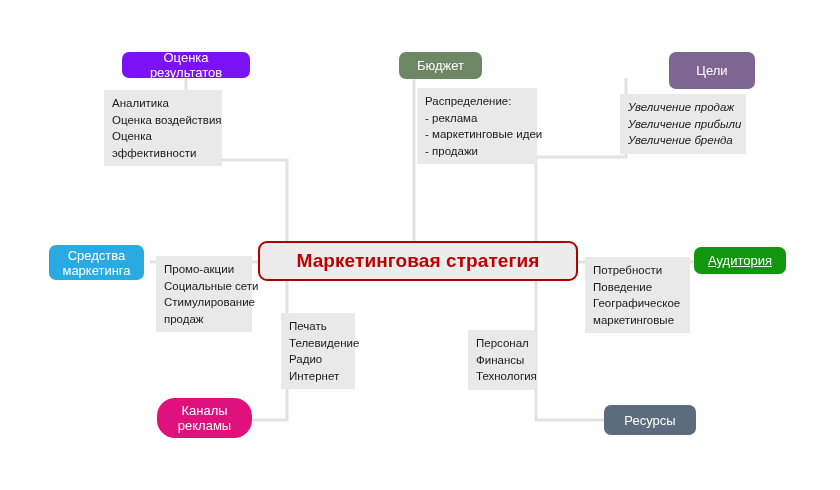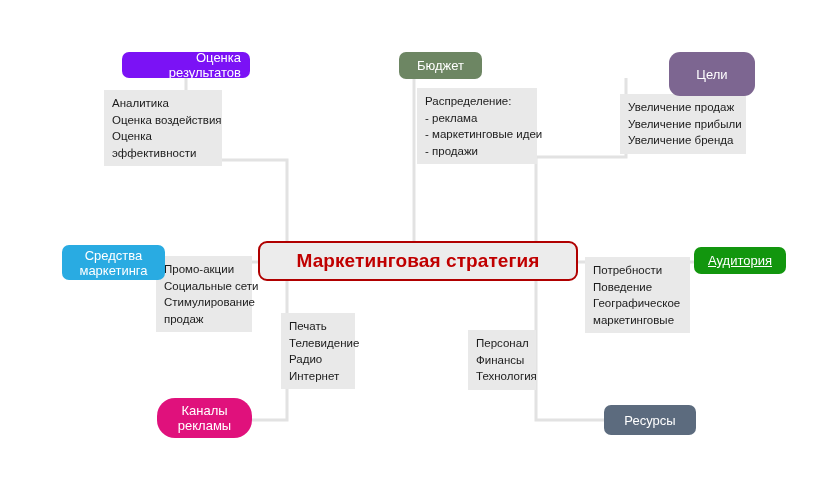--- a/index.html
+++ b/index.html
@@ -82,50 +82,50 @@
       <path d="M186,78 L186,160 L287,160 L287,243"></path>
       <path d="M414,79 L414,243"></path>
       <path d="M626,78 L626,157 L536,157 L536,243"></path>
       <path d="M150,262 L258,262"></path>
       <path d="M578,262 L694,262"></path>
       <path d="M287,281 L287,420 L252,420"></path>
       <path d="M536,281 L536,420 L604,420"></path>
     </g>
   </svg>
 
-  <div class="node" style="left:122px; top:52px; width:128px; height:26px; background:#7B12F5;text-align:right;">
+  <div class="node" style="left:122px; top:52px; width:128px; height:26px; background:#7B12F5;">
     <span>Оценка результатов</span>
   </div>
   <div class="detail right" style="left:104px; top:90px; width:118px;">
     <div>Аналитика</div>
     <div>Оценка воздействия</div>
     <div>Оценка</div>
     <div>эффективности</div>
   </div>
 
   <div class="node" style="left:399px; top:52px; width:83px; height:27px; background:#6D8663;">
     <span>Бюджет</span>
   </div>
   <div class="detail left" style="left:417px; top:88px; width:120px;">
     <div>Распределение:</div>
     <div>- реклама</div>
     <div>- маркетинговые идеи</div>
     <div>- продажи</div>
   </div>
 
-  <div class="node" style="left:669px; top:52px; width:86px; height:44px; background:#7D6691;border-radius:11px;">
+  <div class="node" style="left:669px; top:52px; width:86px; height:37px; background:#7D6691;">
     <span>Цели</span>
   </div>
-  <div class="detail left" style="left:620px; top:94px; width:126px;">
+  <div class="detail left" style="left:620px; top:94px; width:126px;font-style:italic;">
     <div>Увеличение продаж</div>
     <div>Увеличение прибыли</div>
     <div>Увеличение бренда</div>
   </div>
 
-  <div class="node wrap" style="left:62px; top:245px; width:103px; height:35px; background:#29ABE2;">
+  <div class="node wrap" style="left:49px; top:245px; width:95px; height:35px; background:#29ABE2;">
     <span>Средства маркетинга</span>
   </div>
   <div class="detail left" style="left:156px; top:256px; width:96px;">
     <div>Промо-акции</div>
     <div>Социальные сети</div>
     <div>Стимулирование</div>
     <div>продаж</div>
   </div>
 
   <div id="center-node">

